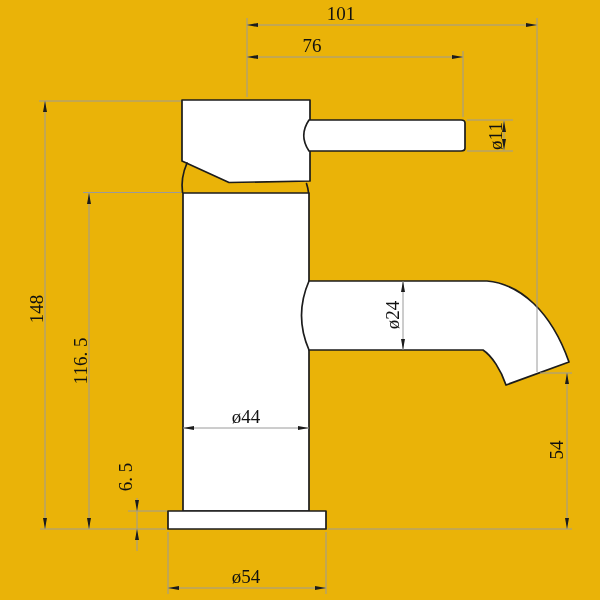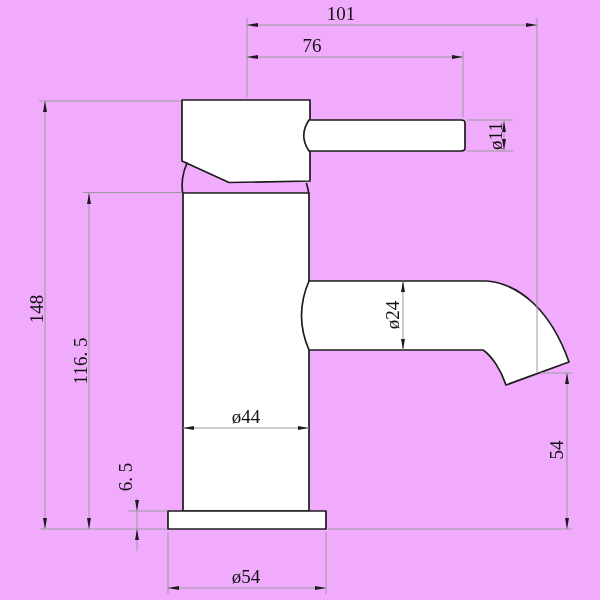--- a/index.html
+++ b/index.html
@@ -1,16 +1,16 @@
 <!DOCTYPE html>
 <html><head>
 <meta charset="utf-8">
 <style>
   html,body{margin:0;padding:0;background:#ffffff;}
-  #stage{width:600px;height:600px;background:#f0abfc;position:relative;overflow:hidden;}
+  #stage{width:600px;height:600px;background:#eab308;position:relative;overflow:hidden;}
   svg{display:block;}
   text{font-family:"Liberation Serif","DejaVu Serif",serif;font-size:19px;fill:#111111;}
   .obj{fill:#ffffff;stroke:#1c1c1c;stroke-width:1.7;stroke-linejoin:round;}
   .obj-line{fill:none;stroke:#1c1c1c;stroke-width:1.7;stroke-linecap:round;}
   .dim{stroke:#9a9a9a;stroke-width:1;fill:none;}
   .arr{fill:#1c1c1c;stroke:none;}
 </style>
 </head>
 <body>
 

